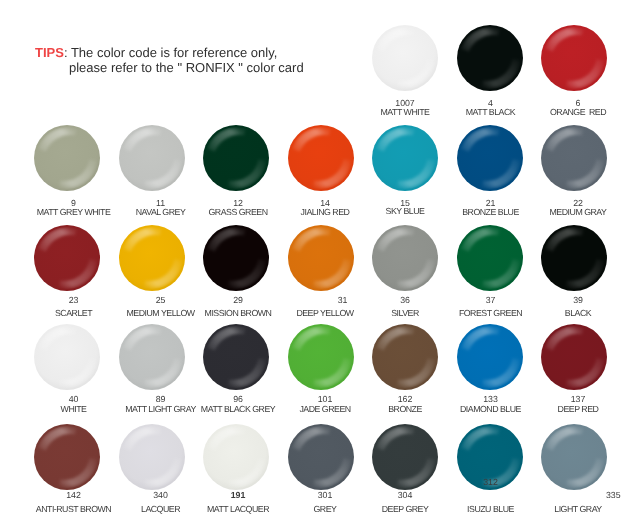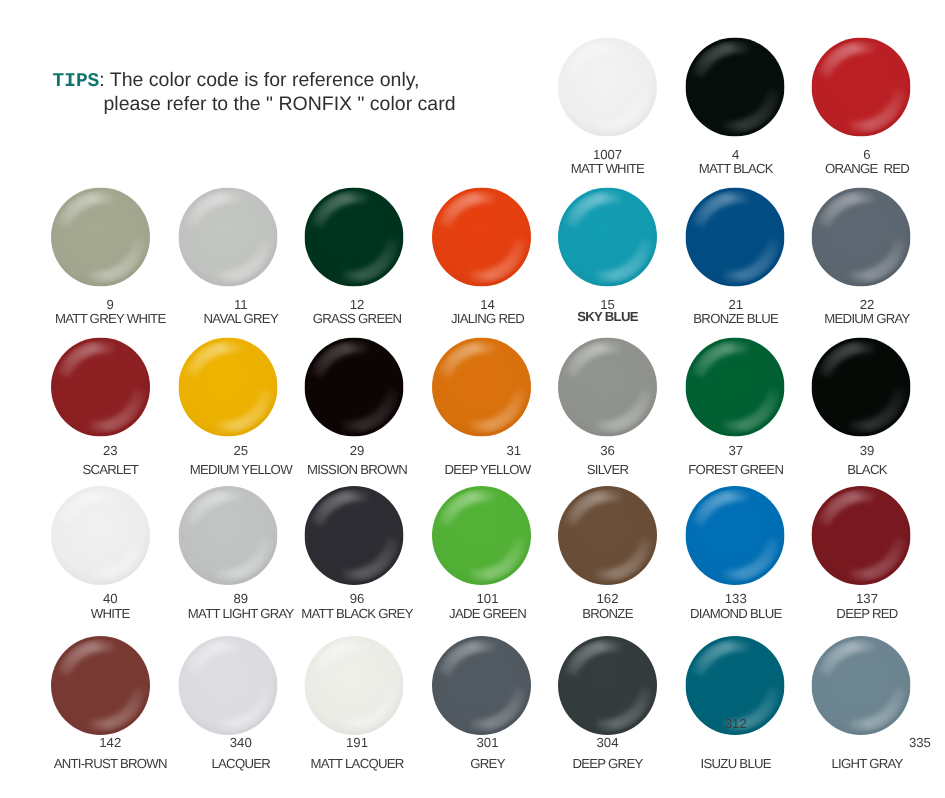--- a/index.html
+++ b/index.html
@@ -1,19 +1,19 @@
 <!DOCTYPE html>
 <html><head>
 <meta charset="utf-8">
 <style>
   html,body{margin:0;padding:0;}
   body{width:630px;height:532px;background:#ffffff;font-family:"Liberation Sans",sans-serif;
        overflow:hidden;position:relative;-webkit-font-smoothing:antialiased;text-rendering:geometricPrecision;}
   #tips{position:absolute;left:35px;top:43px;font-size:13px;color:#2f2f2f;line-height:19.5px;white-space:nowrap;}
-  #tips .bold{font-weight:bold;color:#0f766e;font-family:Liberation Mono, monospace;}
+  #tips .bold{font-weight:bold;color:#ef4444;}
   #tips .l2{display:block;padding-left:34px;margin-top:-5px;}
   #grid{position:absolute;left:0;top:0;width:630px;height:532px;}
   .cell{position:absolute;width:85px;}
   .swatch{position:absolute;left:9.5px;top:0;width:66px;height:66px;display:block;}
   .code{position:absolute;left:0;top:73.6px;width:85px;text-align:center;font-size:8.8px;color:#3b3b3b;line-height:9px;letter-spacing:-0.05px;}
   .nm{position:absolute;left:-15px;top:82.6px;width:115px;text-align:center;font-size:8.8px;color:#3b3b3b;line-height:9px;letter-spacing:-0.5px;white-space:pre;}
 </style>
 </head>
 <body>
 
@@ -310,21 +310,21 @@
             <circle cx="50" cy="50" r="47"></circle>
           </clipPath>
         </defs>
         <circle cx="50" cy="50" r="50" fill="url(#gs7)"></circle>
         <g clip-path="url(#cs7)">
           <path d="M 6.73 35.94 A 45.5 45.5 0 0 1 64.06 6.73 L 62.38 15.69 A 40 40 0 0 0 17.80 40.31 Z" fill="url(#as7)" filter="url(#fs7)"></path>
           <path d="M 95.33 53.97 A 45.5 45.5 0 0 1 38.22 93.95 L 39.51 84.62 A 40 40 0 0 0 84.38 52.02 Z" fill="url(#bs7)" filter="url(#fs7)"></path>
         </g>
       </svg>
       <div class="code" style="left: 0px; top: 73.6px;">15</div>
-      <div class="nm" style="left: -15px; top: 82px; font-weight: bold;">SKY BLUE</div>
+      <div class="nm" style="left: -15px; top: 82px;">SKY BLUE</div>
     </div>
     <div class="cell" style="left: 447px; top: 125px;">
       <svg class="swatch" viewBox="0 0 100 100">
         <defs>
           <radialGradient id="gs8" cx="47%" cy="41%" r="70%">
             <stop offset="0%" stop-color="#014e85"></stop>
             <stop offset="68%" stop-color="#014c82"></stop>
             <stop offset="94%" stop-color="#01487b"></stop>
             <stop offset="100%" stop-color="#014271"></stop>
           </radialGradient>
@@ -1012,21 +1012,21 @@
           <clipPath id="cs26">
             <circle cx="50" cy="50" r="47"></circle>
           </clipPath>
         </defs>
         <circle cx="50" cy="50" r="50" fill="url(#gs26)"></circle>
         <g clip-path="url(#cs26)">
           <path d="M 6.73 35.94 A 45.5 45.5 0 0 1 64.06 6.73 L 62.38 15.69 A 40 40 0 0 0 17.80 40.31 Z" fill="url(#as26)" filter="url(#fs26)"></path>
           <path d="M 95.33 53.97 A 45.5 45.5 0 0 1 38.22 93.95 L 39.51 84.62 A 40 40 0 0 0 84.38 52.02 Z" fill="url(#bs26)" filter="url(#fs26)"></path>
         </g>
       </svg>
-      <div class="code" style="left: 2px; top: 66.8px;">191</div>
+      <div class="code" style="left: 2px; top: 66.8px; font-weight: bold;">191</div>
       <div class="nm" style="left: -13px; top: 81.7px;">MATT LACQUER</div>
     </div>
     <div class="cell" style="left: 278px; top: 423.8px;">
       <svg class="swatch" viewBox="0 0 100 100">
         <defs>
           <radialGradient id="gs27" cx="47%" cy="41%" r="70%">
             <stop offset="0%" stop-color="#525a62"></stop>
             <stop offset="68%" stop-color="#505860"></stop>
             <stop offset="94%" stop-color="#4c535b"></stop>
             <stop offset="100%" stop-color="#464d53"></stop>

